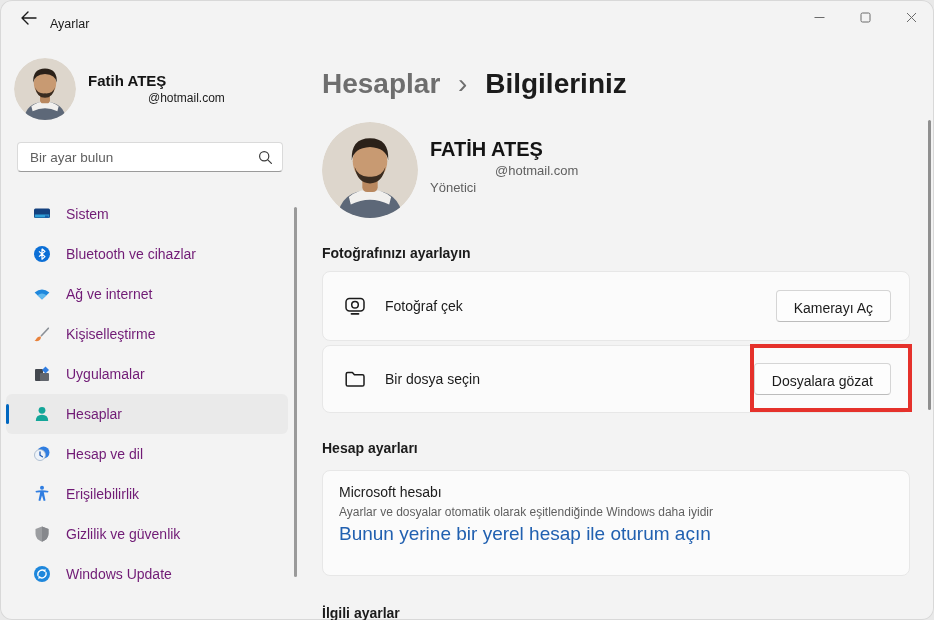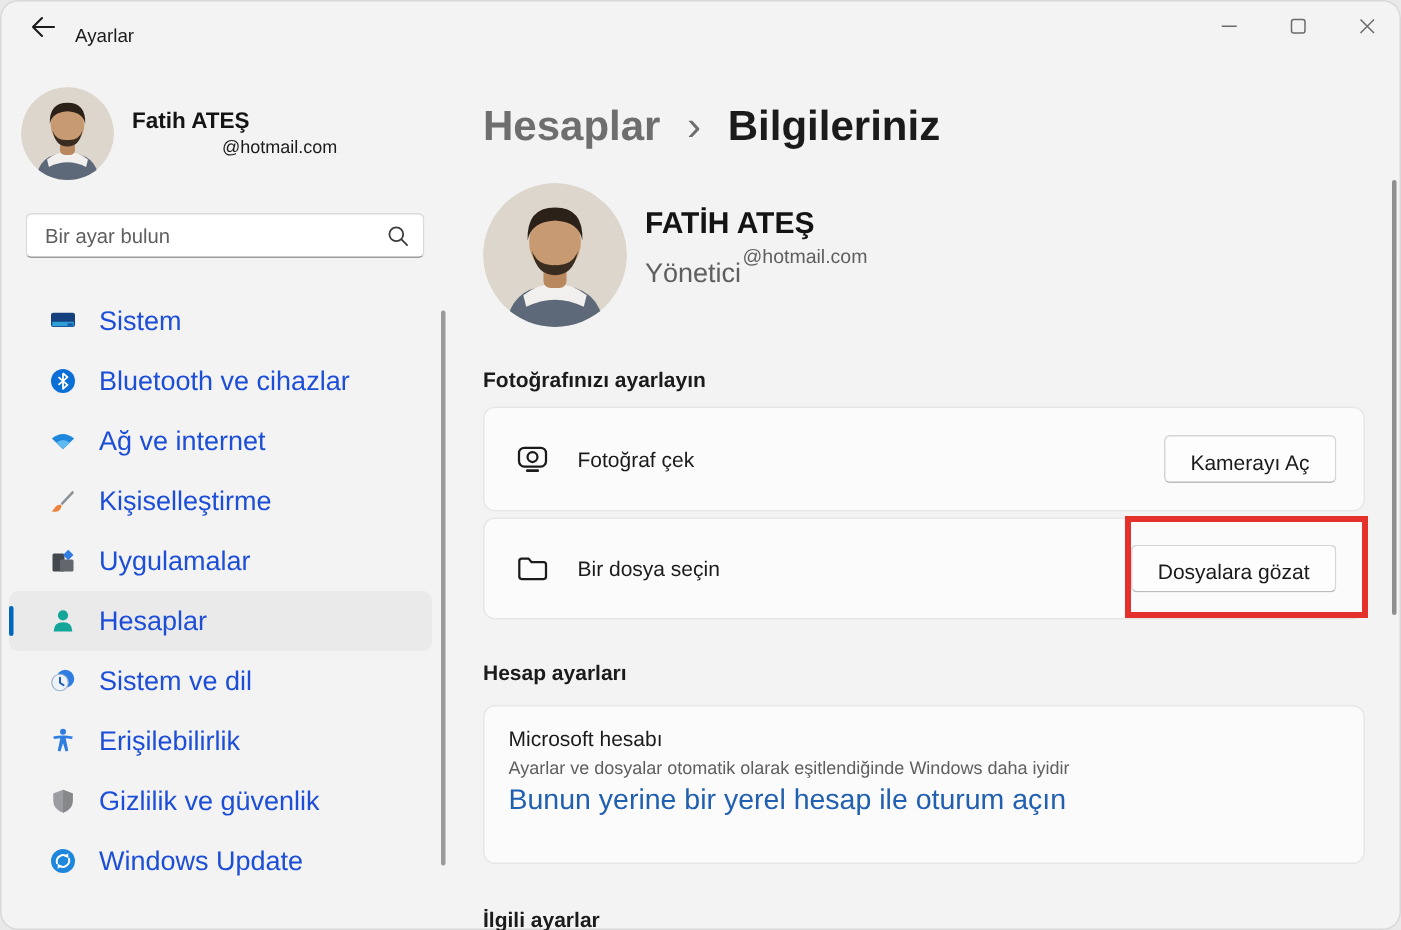--- a/index.html
+++ b/index.html
@@ -28,34 +28,34 @@
              font-family:"Liberation Sans","DejaVu Sans",sans-serif;}
   .searchbox input::placeholder{color:#5f5f5f;opacity:1;}
   .search-icon{position:absolute;right:9px;top:7px;}
 
   .nav{position:absolute;left:6px;top:194px;width:282px;}
   .nav-item{position:relative;height:40px;display:flex;align-items:center;border-radius:6px;cursor:pointer;}
   .nav-item.selected{background:#eaeaea;}
   .nav-pill{position:absolute;left:0;top:10px;width:3px;height:20px;border-radius:2px;background:#0067c0;display:none;}
   .nav-item.selected .nav-pill{display:block;}
   .nav-ic{width:20px;height:20px;margin-left:26px;flex:0 0 20px;}
-  .nav-label{margin-left:14px;font-size:18px;color:#1d4ed8;}
+  .nav-label{margin-left:14px;font-size:14px;color:#701a75;}
 
   .side-scrollbar{position:absolute;left:294px;top:207px;width:3px;height:370px;background:#9a9a9a;border-radius:2px;}
 
   
   .breadcrumb{position:absolute;left:322px;top:56px;font-size:28px;font-weight:600;margin-top:12px;}
   .bc-parent{color:#6e6e6e;cursor:pointer;}
   .bc-sep{color:#6e6e6e;margin:0 10px;font-weight:400;}
   .bc-current{color:#1b1b1b;}
 
   .main-avatar{position:absolute;left:322px;top:122px;width:96px;height:96px;border-radius:50%;overflow:hidden;}
   .main-name{position:absolute;left:430px;top:138px;font-size:20px;font-weight:600;color:#141414;}
   .main-email{position:absolute;left:495px;top:163px;font-size:13px;color:#5f5f5f;}
-  .main-role{position:absolute;left:430px;top:172px;font-size:18px;color:#5f5f5f;}
+  .main-role{position:absolute;left:430px;top:180px;font-size:13px;color:#5f5f5f;}
 
   .section-label{position:absolute;left:322px;font-size:14px;font-weight:700;color:#1b1b1b;}
 
   .card{position:absolute;left:322px;width:588px;background:#fbfbfb;border:1px solid #e7e7e7;
         border-radius:8px;box-sizing:border-box;}
   .card-row{display:flex;align-items:center;height:100%;}
   .row-ic{margin-left:20px;flex:0 0 24px;}
   .row-label{margin-left:18px;font-size:14px;color:#1b1b1b;}
   .row-btn{position:absolute;right:18px;top:50%;transform:translateY(-50%);height:32px;padding:9px 17px;
            background:#fdfdfd;border:1px solid #d5d5d5;border-bottom-color:#bcbcbc;border-radius:4px;
@@ -180,21 +180,21 @@
       <span class="nav-label">Hesaplar</span>
     </div>
 
     <div class="nav-item">
 
       <svg class="nav-ic" viewBox="0 0 20 20">
         <circle cx="11.5" cy="8.5" r="6" fill="#2f7de1"></circle>
         <circle cx="8" cy="11" r="5.5" fill="#eef3f9" stroke="#9fb3c8" stroke-width="0.8"></circle>
         <path d="M8 7.8 v3.4 l2.4 1.6" stroke="#1d59b3" stroke-width="1.3" fill="none" stroke-linecap="round"></path>
       </svg>
-      <span class="nav-label">Sistem ve dil</span>
+      <span class="nav-label">Hesap ve dil</span>
     </div>
 
 
     <div class="nav-item">
 
       <svg class="nav-ic" viewBox="0 0 20 20">
         <circle cx="10" cy="3.8" r="2" fill="#2f7de1"></circle>
         <path d="M3.5 7 Q10 5.6 16.5 7 L16 8.6 L11.8 8.2 L13.5 16.5 L11.7 17 L10 11.5 L8.3 17 L6.5 16.5 L8.2 8.2 L4 8.6 Z" fill="#2f7de1"></path>
       </svg>
       <span class="nav-label">Erişilebilirlik</span>

